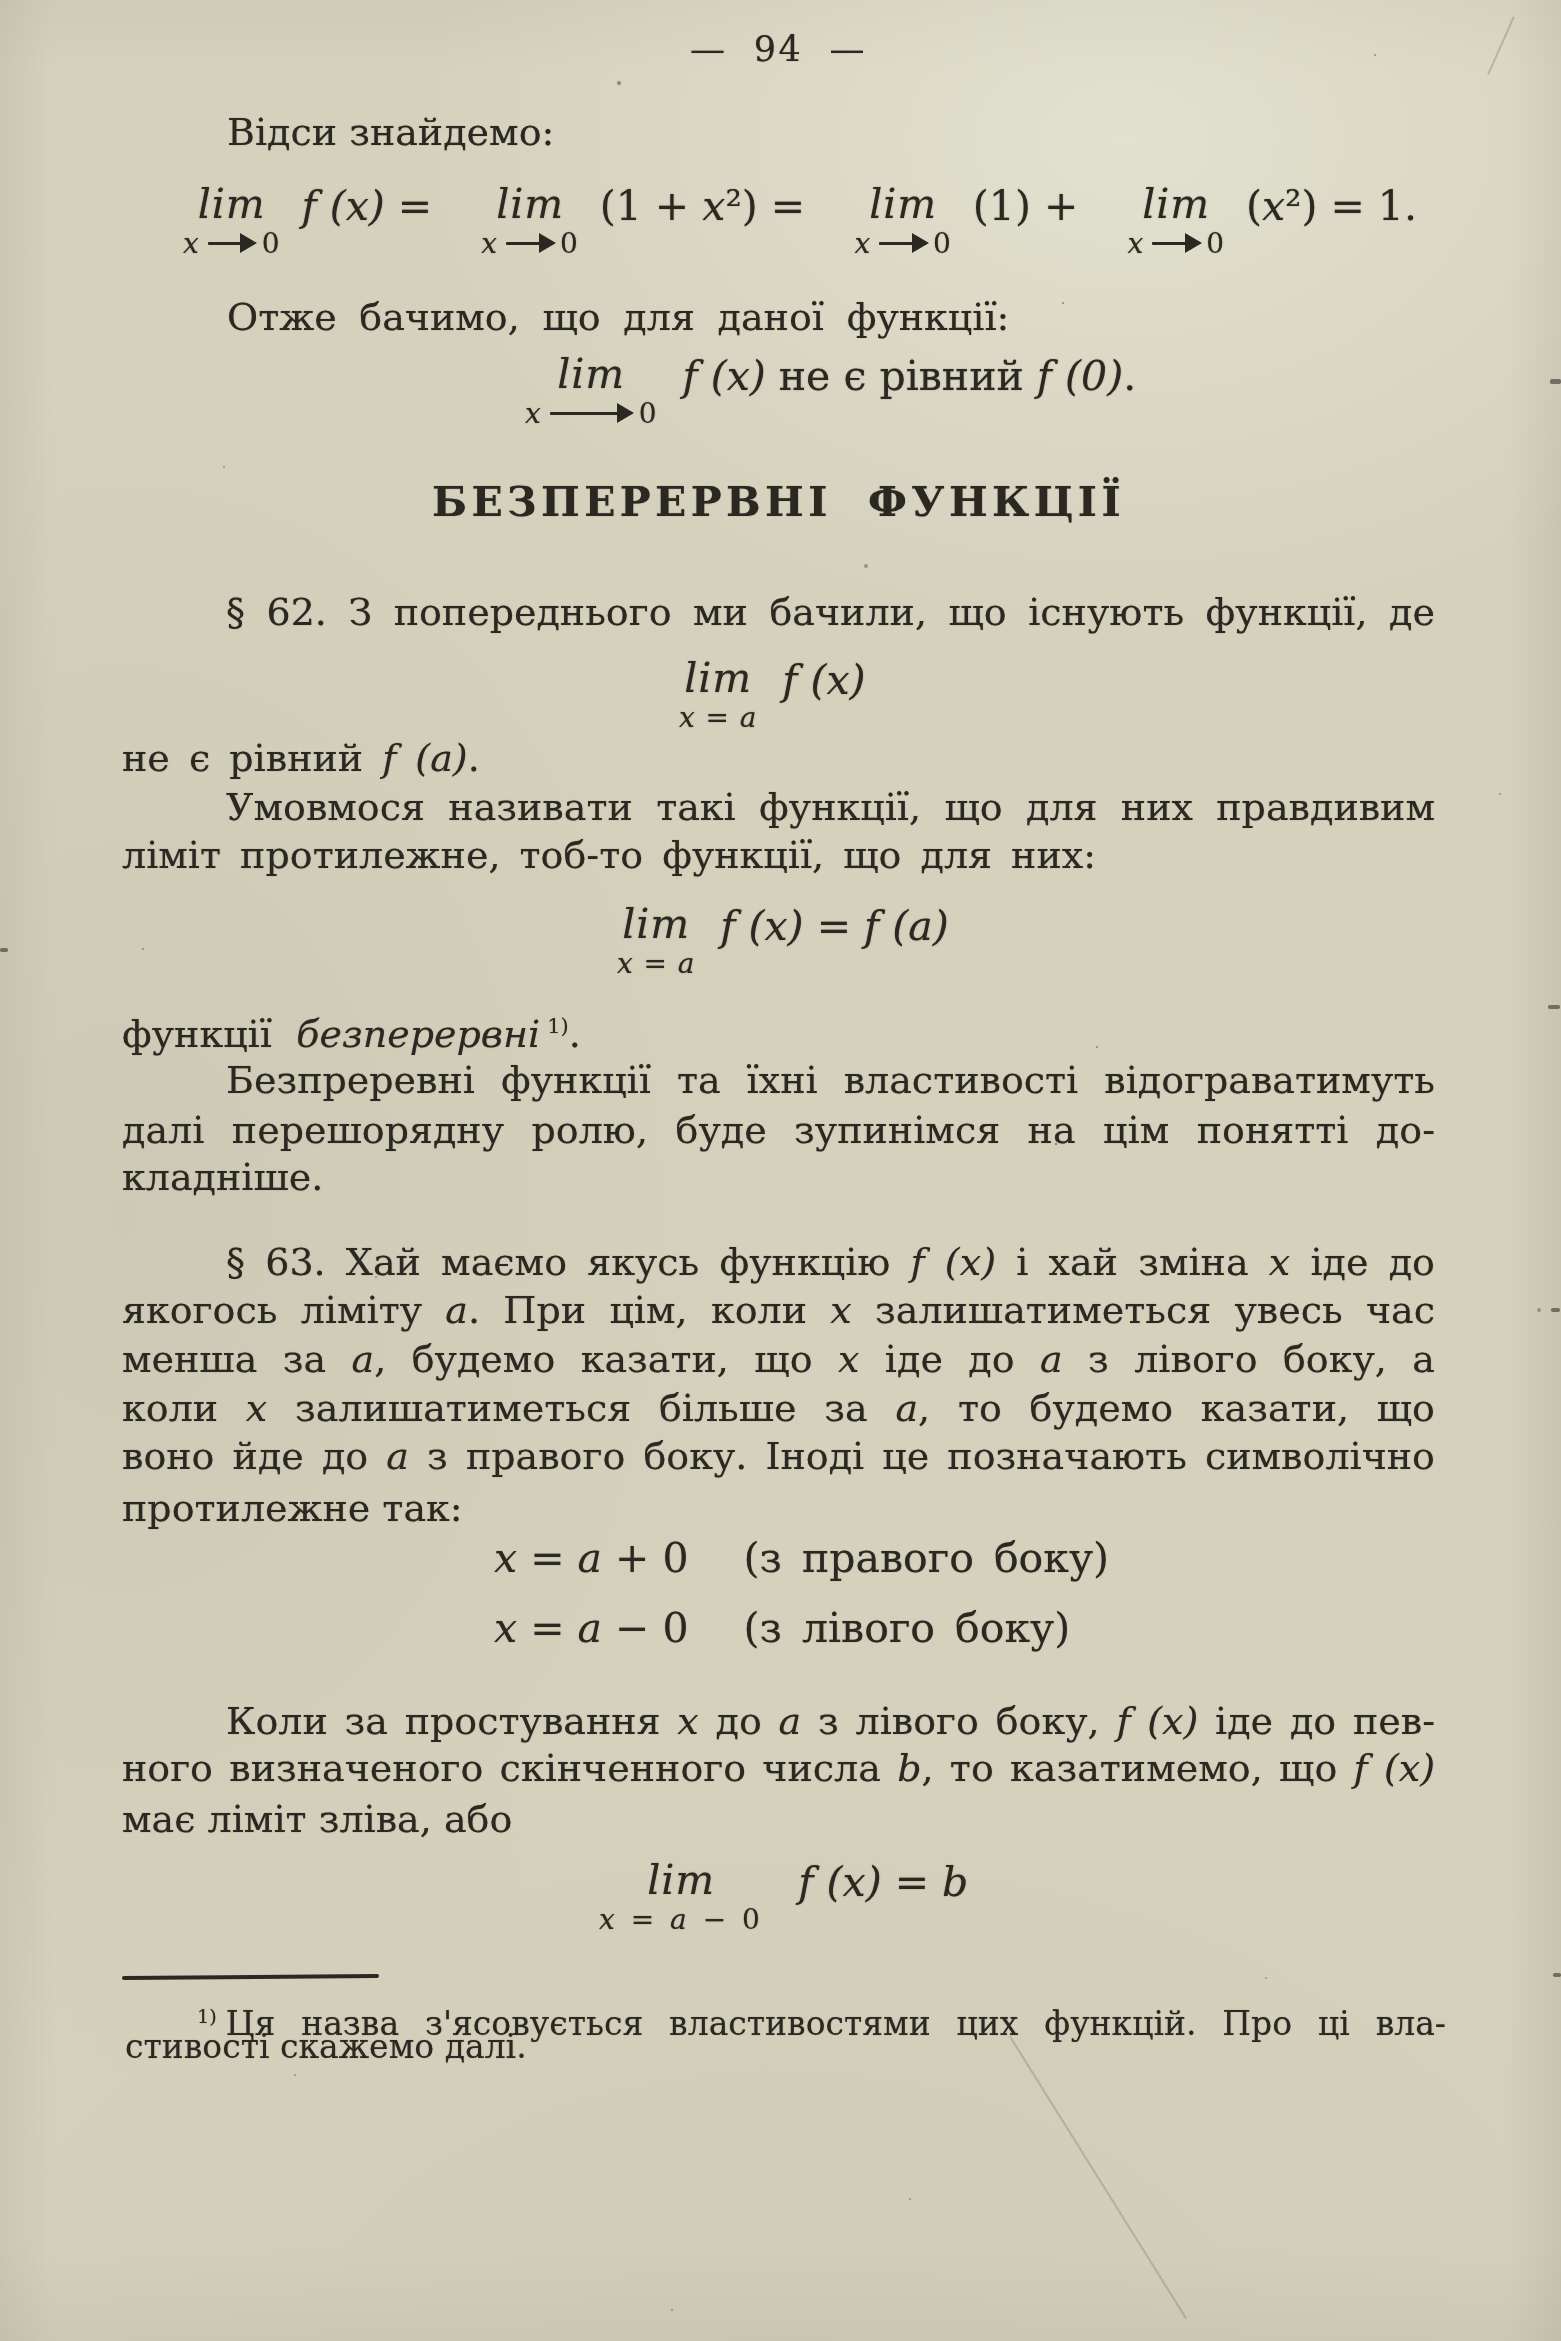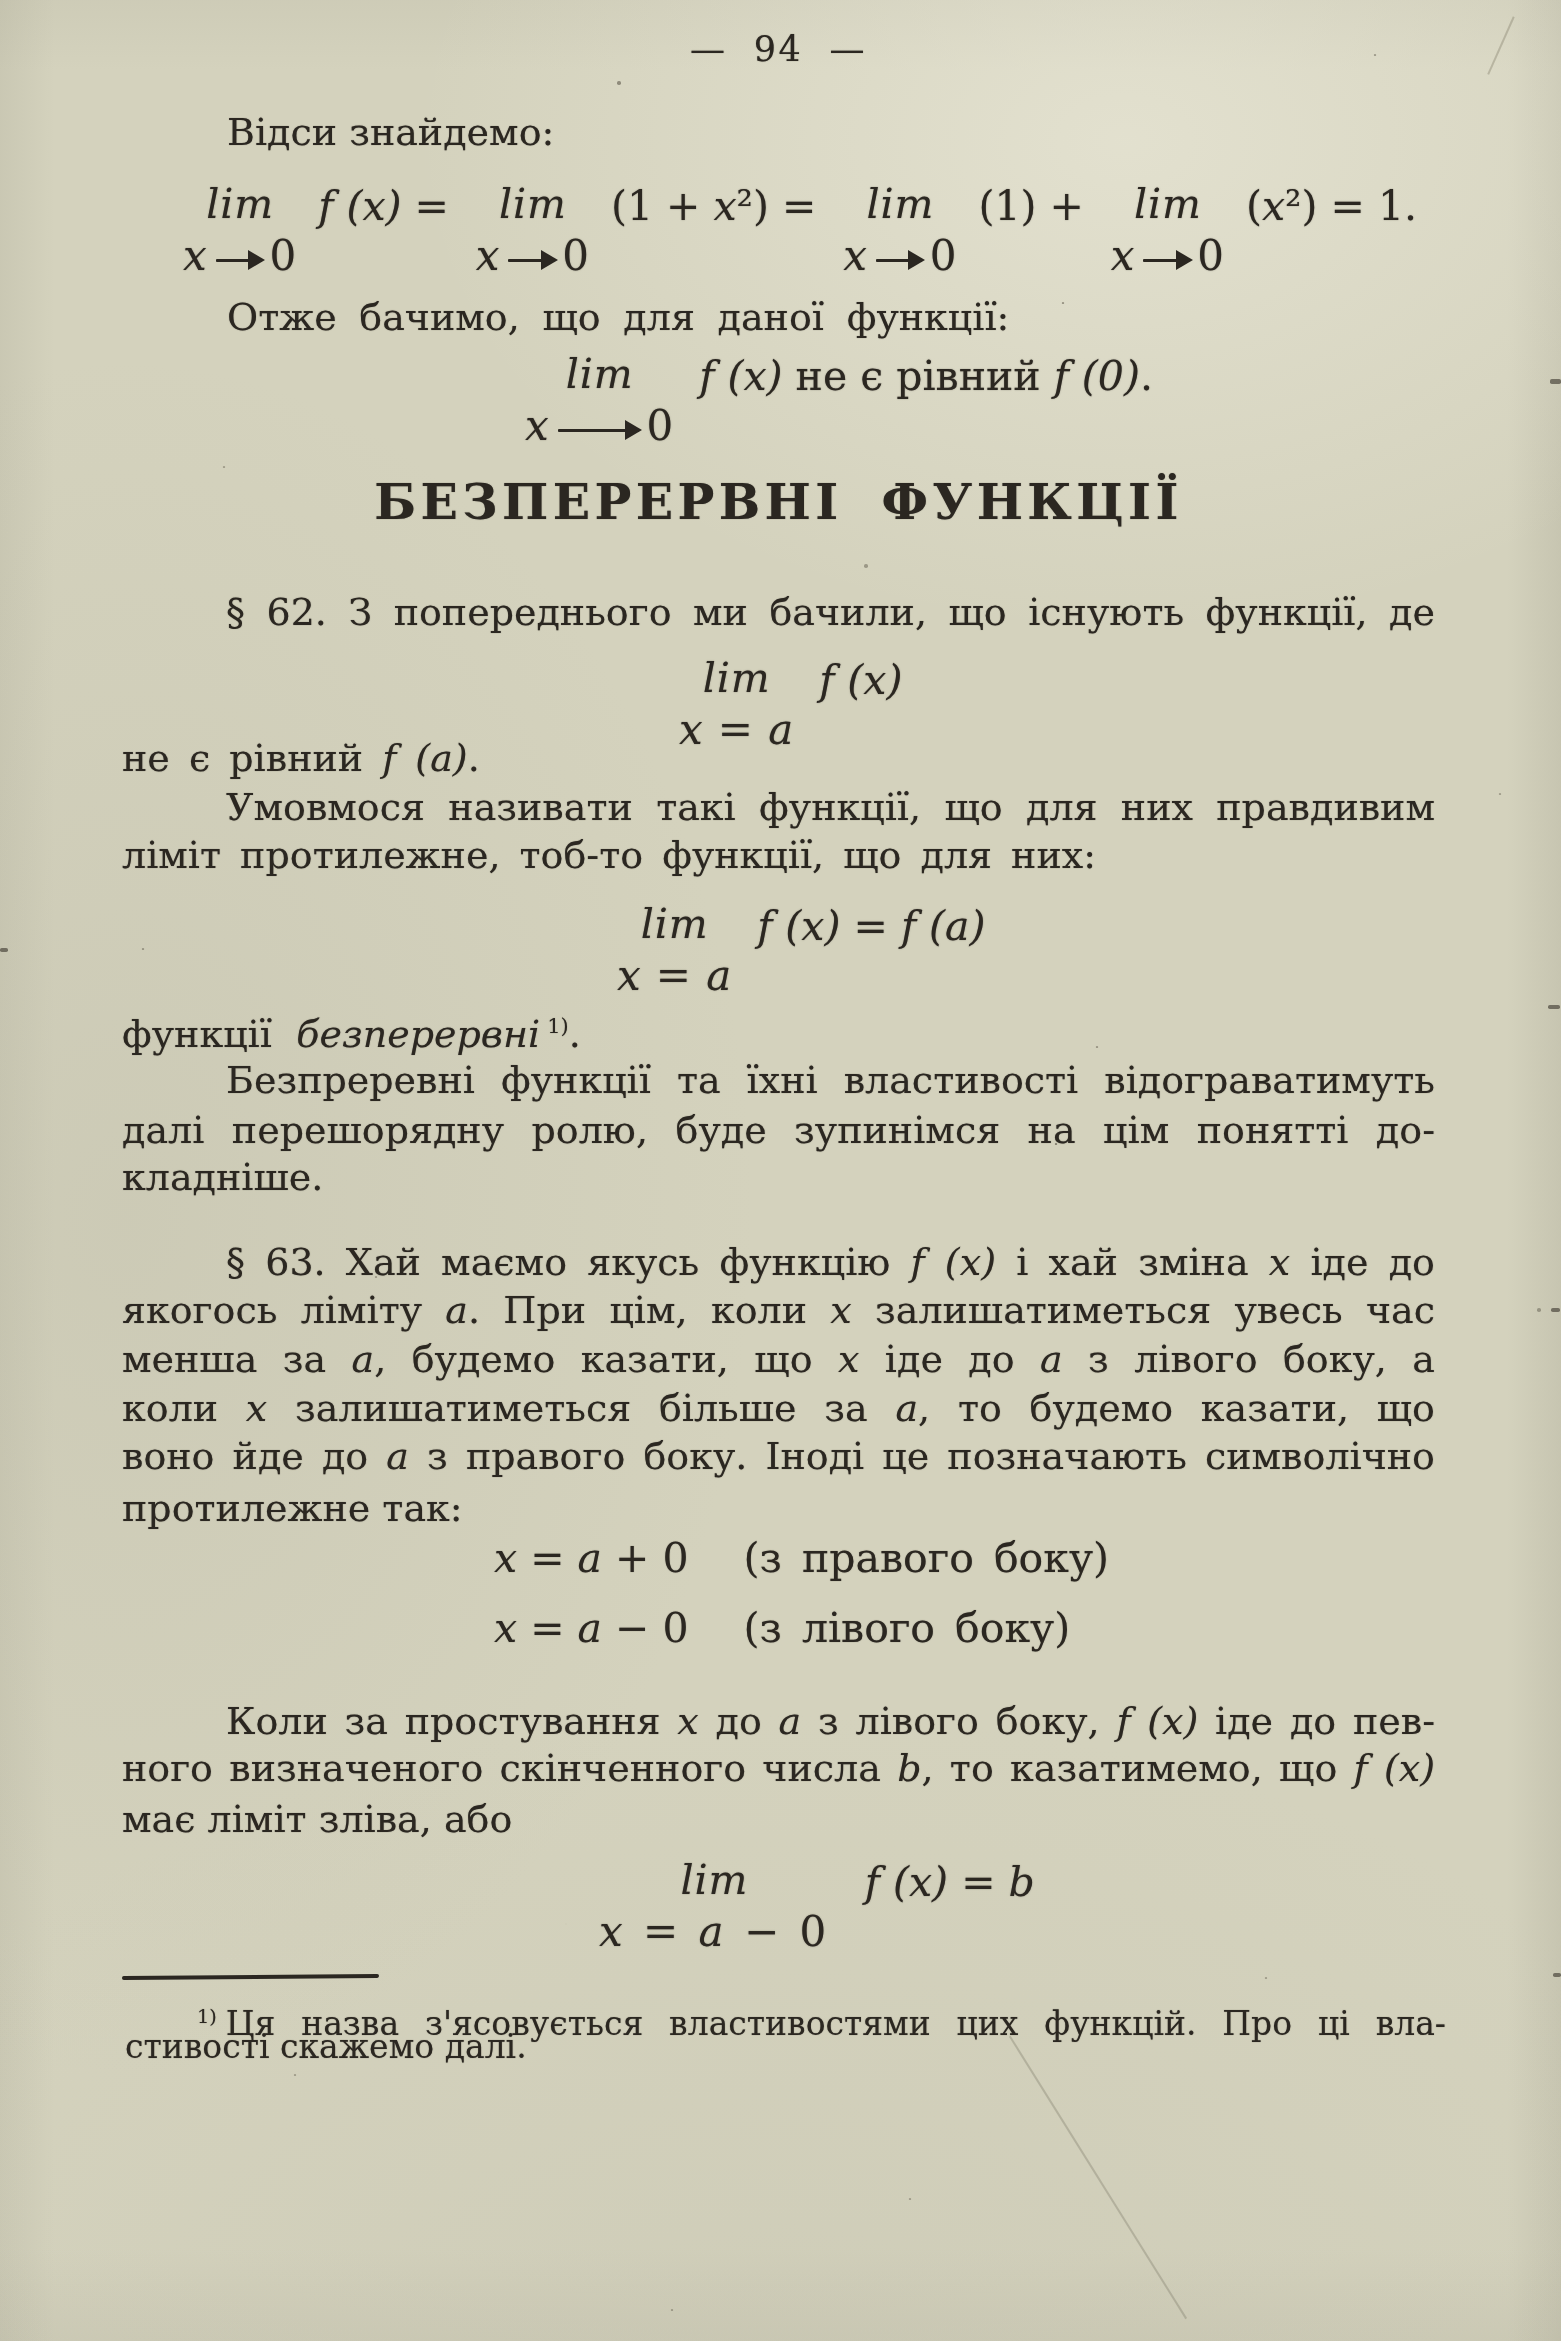--- a/index.html
+++ b/index.html
@@ -16,33 +16,33 @@
       #d4d2bd;
     text-shadow:0 0 1.1px rgba(43,39,33,.5);
   }
   .line { position:absolute; font-size:38px; line-height:53px; white-space:nowrap; }
   .just { left:122px; width:1313px; white-space:normal; text-align:justify; text-align-last:justify; -moz-text-align-last:justify; }
   .ind  { text-indent:104px; }
   .center { left:122px; width:1313px; text-align:center; }
   .ws12 { word-spacing:10.6px; }
   .ws8  { word-spacing:7px; }
   .pnum { font-size:35px; letter-spacing:2.6px; word-spacing:12.3px; }
-  .heading { font-size:49px; line-height:49px; font-weight:bold; letter-spacing:4.4px; word-spacing:17.6px; }
+  .heading { font-size:41px; line-height:49px; font-weight:bold; letter-spacing:4.4px; word-spacing:17.6px; }
   .it { font-style:italic; }
   .sup { font-size:21px; vertical-align:14px; letter-spacing:0; }
   i { font-style:italic; }
 
   
   .fblock { position:absolute; font-size:41px; line-height:46px; white-space:nowrap; text-shadow:0 0 1.3px rgba(43,39,33,.55); }
   .frow { display:flex; align-items:flex-start; column-gap:25px; }
   .frow.sb { justify-content:space-between; }
   .fgroup { display:inline-flex; column-gap:21px; align-items:flex-start; }
   .limu { display:inline-flex; flex-direction:column; align-items:center; }
   .limw { font-style:italic; letter-spacing:0.9px; line-height:42px; }
-  .fsub { font-size:42px; line-height:35px; margin-top:13px; white-space:nowrap; letter-spacing:0.9px; }
+  .fsub { font-size:28px; line-height:35px; margin-top:1px; white-space:nowrap; letter-spacing:0.9px; }
   .fline { font-size:41px; line-height:53px; }
   .fnote { margin-left:42px; }
   .arr { display:inline-block; width:46px; height:3.5px; background:#2b2721; margin:0 8px; position:relative; top:-8px; border-radius:0.9px; }
   .arr::after { content:""; position:absolute; right:-3.5px; top:-8.8px; width:0; height:0;
     border-left:17.6px solid #2b2721; border-top:10.6px solid transparent; border-bottom:10.6px solid transparent; }
   .arr.long { width:81px; }
 
   .fn { font-size:33px; line-height:44px; }
   .fn .sup { font-size:19.4px; vertical-align:11.5px; margin-right:8.8px; }
   .fnsep { position:absolute; left:122px; top:1975px; width:257px; height:3.5px; background:#2b2721; transform:rotate(-.5deg); border-radius:1.8px; }

